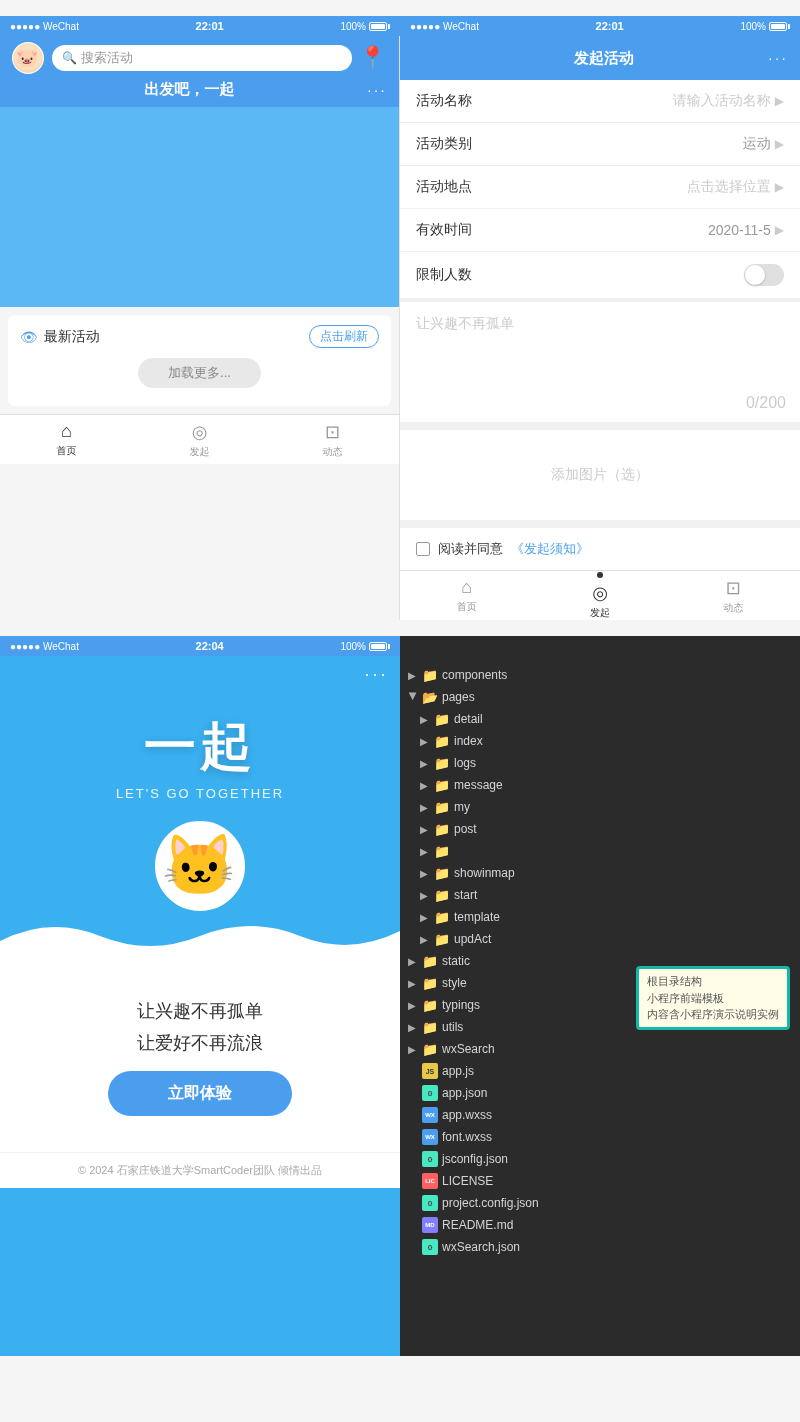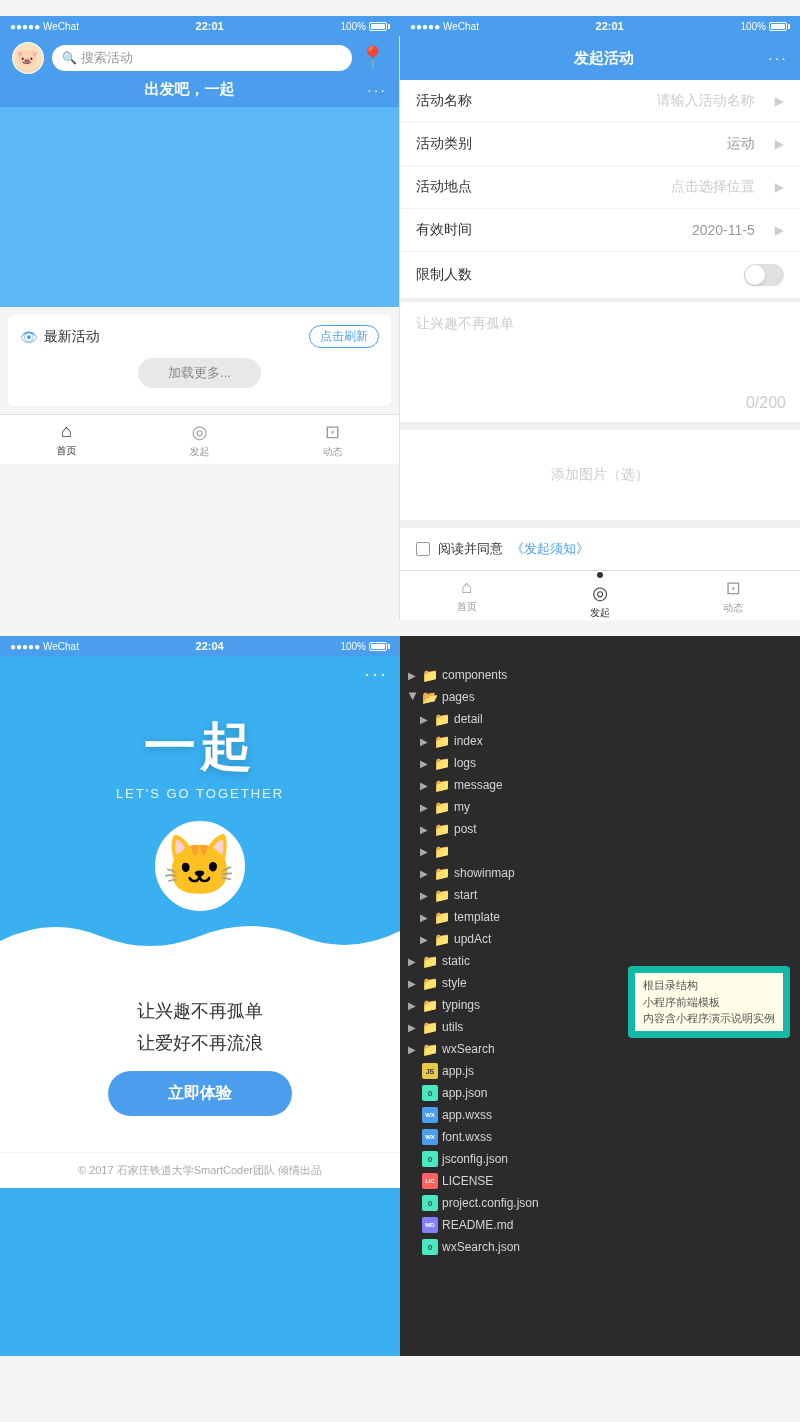--- a/index.html
+++ b/index.html
@@ -164,21 +164,21 @@
     .form-row {
       display: flex;
       align-items: center;
       justify-content: space-between;
       padding: 12px 16px;
       border-bottom: 1px solid #f0f0f0;
       font-size: 14px;
     }
     .form-row:last-child { border-bottom: none; }
     .form-label { color: #333; }
-    .form-value { color: #ccc; display: flex; align-items: center; gap: 20px; font-size: 14px; }
+    .form-value { color: #ccc; display: flex; align-items: center; gap: 4px; font-size: 14px; }
     .form-value.has-value { color: #999; }
     .chevron { color: #ccc; font-size: 12px; }
 
     .toggle-switch {
       width: 40px;
       height: 22px;
       background: #e0e0e0;
       border-radius: 11px;
       position: relative;
     }
@@ -451,21 +451,21 @@
     }
 
     .right-second-wrapper {
       position: relative;
     }
 
     .callout-box {
       position: absolute;
       right: 8px;
       background: #fffde7;
-      border: 7px solid #14b8a6;
+      border: 3px solid #14b8a6;
       border-radius: 4px;
       padding: 4px 8px;
       font-size: 11px;
       color: #555;
       line-height: 1.5;
       z-index: 20;
       white-space: nowrap;
     }
   </style>
 </head>
@@ -673,21 +673,21 @@
       </svg>
     </div>
 
     <div class="slogans">
       <div class="slogan-line">让兴趣不再孤单</div>
       <div class="slogan-line">让爱好不再流浪</div>
       <button class="cta-btn">立即体验</button>
     </div>
 
     <div class="left-second-footer">
-      <span>© 2017 石家庄铁道大学SmartCoder团队 倾情出品</span>
+      <span>© 2024 石家庄铁道大学SmartCoder团队 倾情出品</span>
     </div>
 
   </div>
 
   <div class="right-second-wrapper" style="width:400px; position:relative;">
     <div class="right-second">
       <div class="file-tree">
 
         <div class="tree-item">
           <span class="tree-arrow">▶</span>

